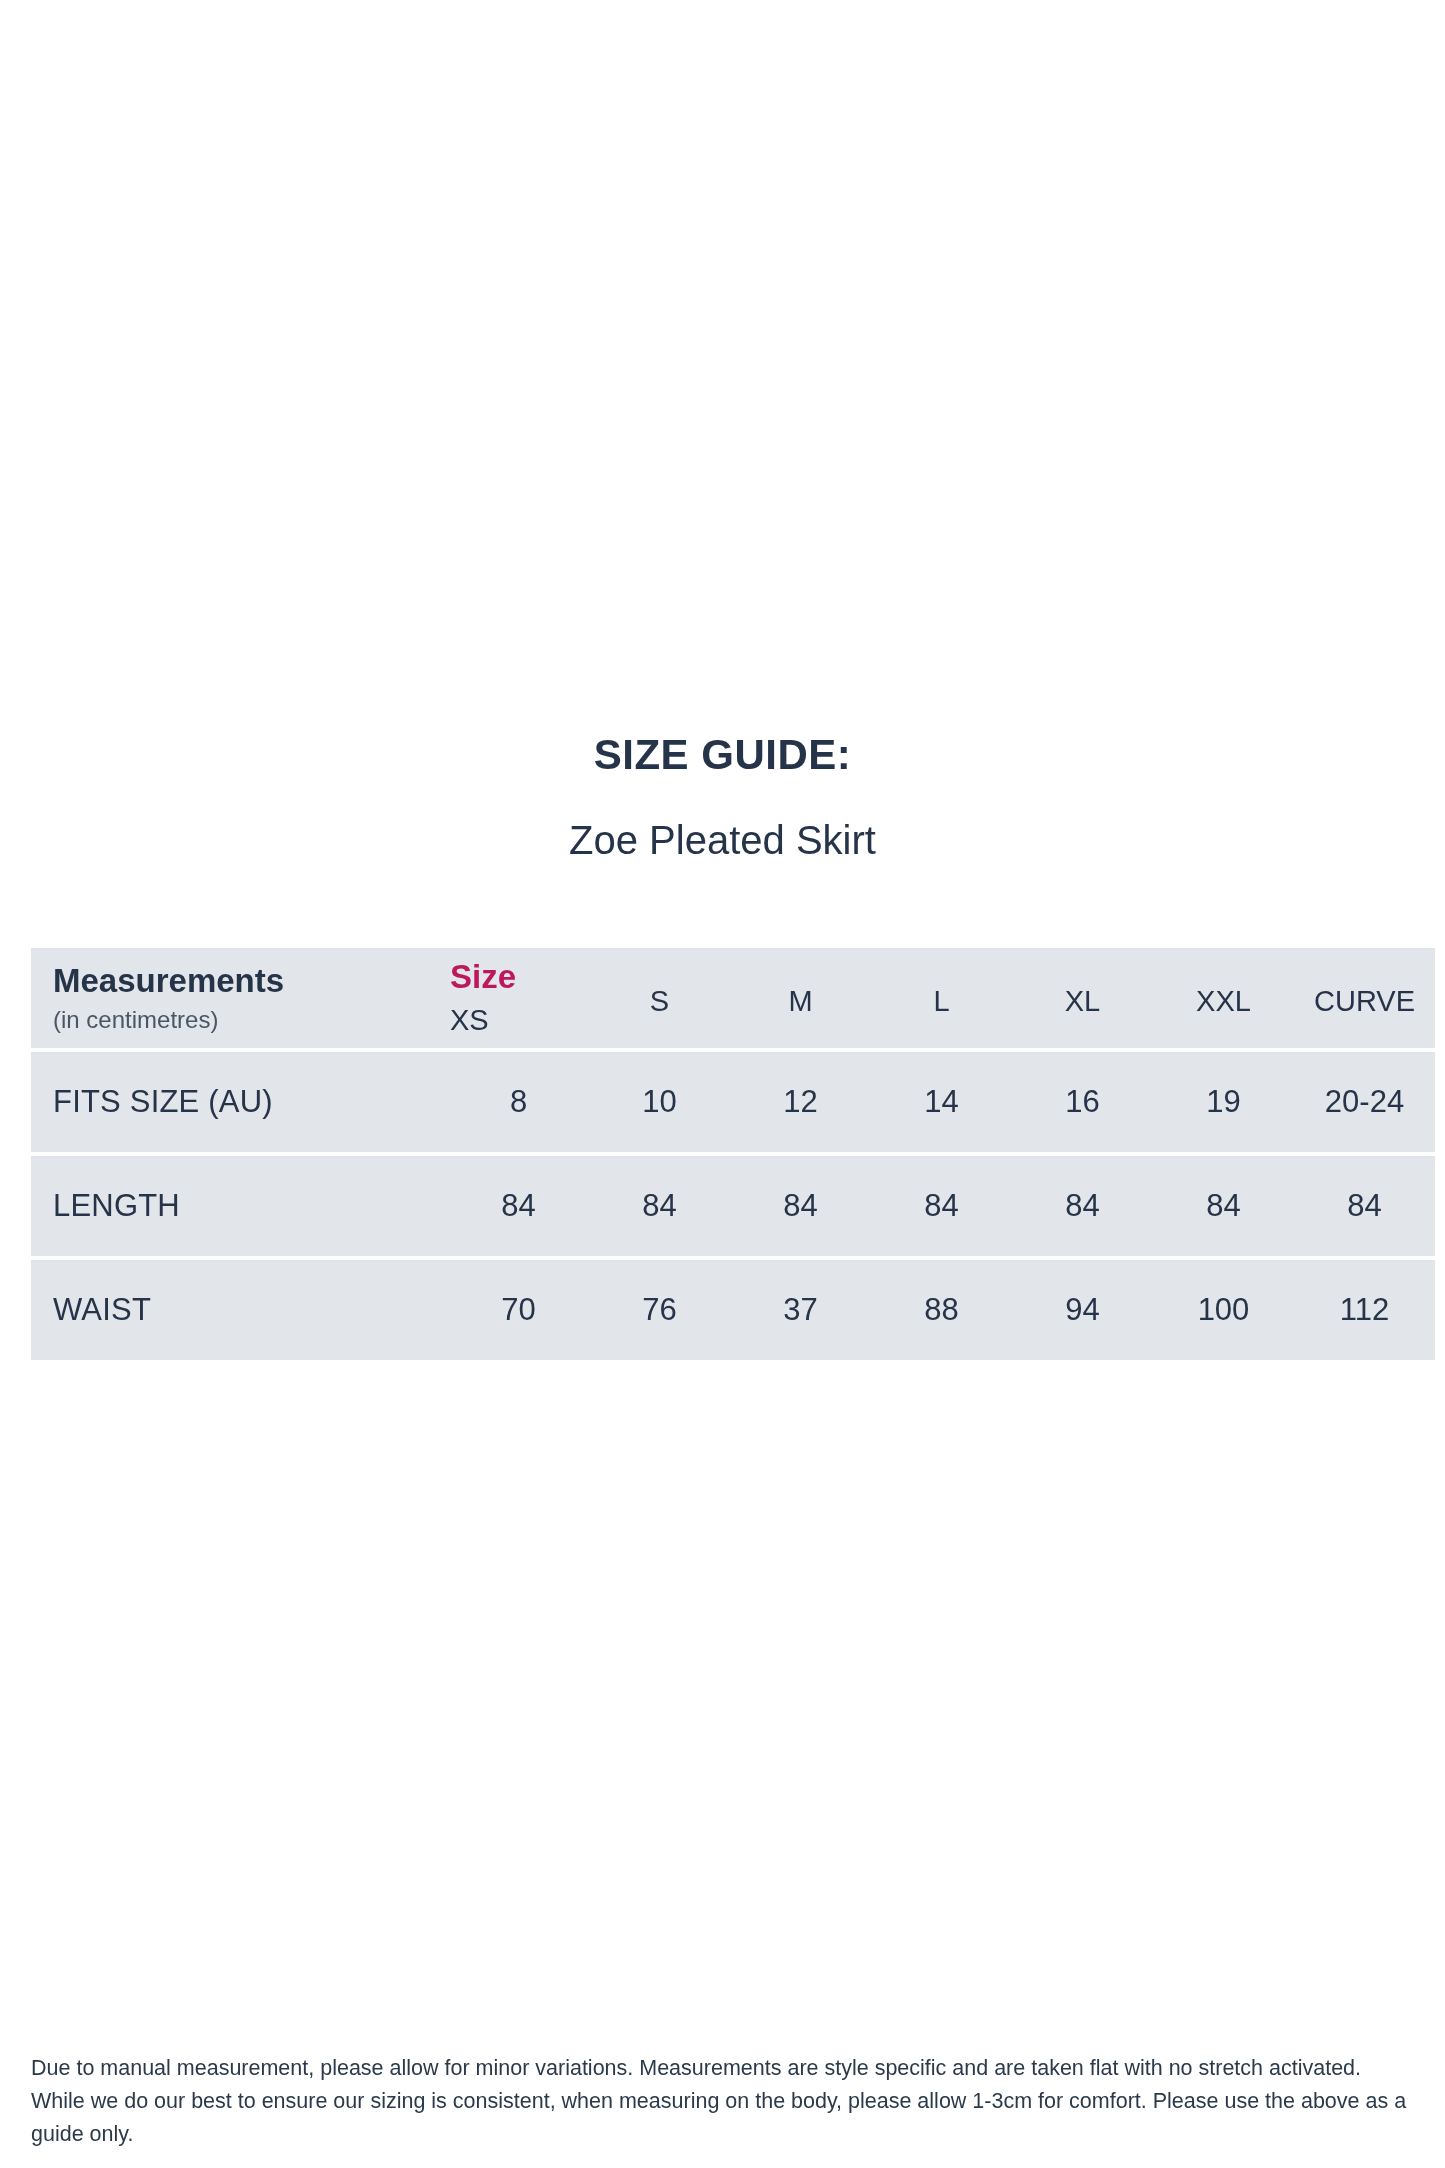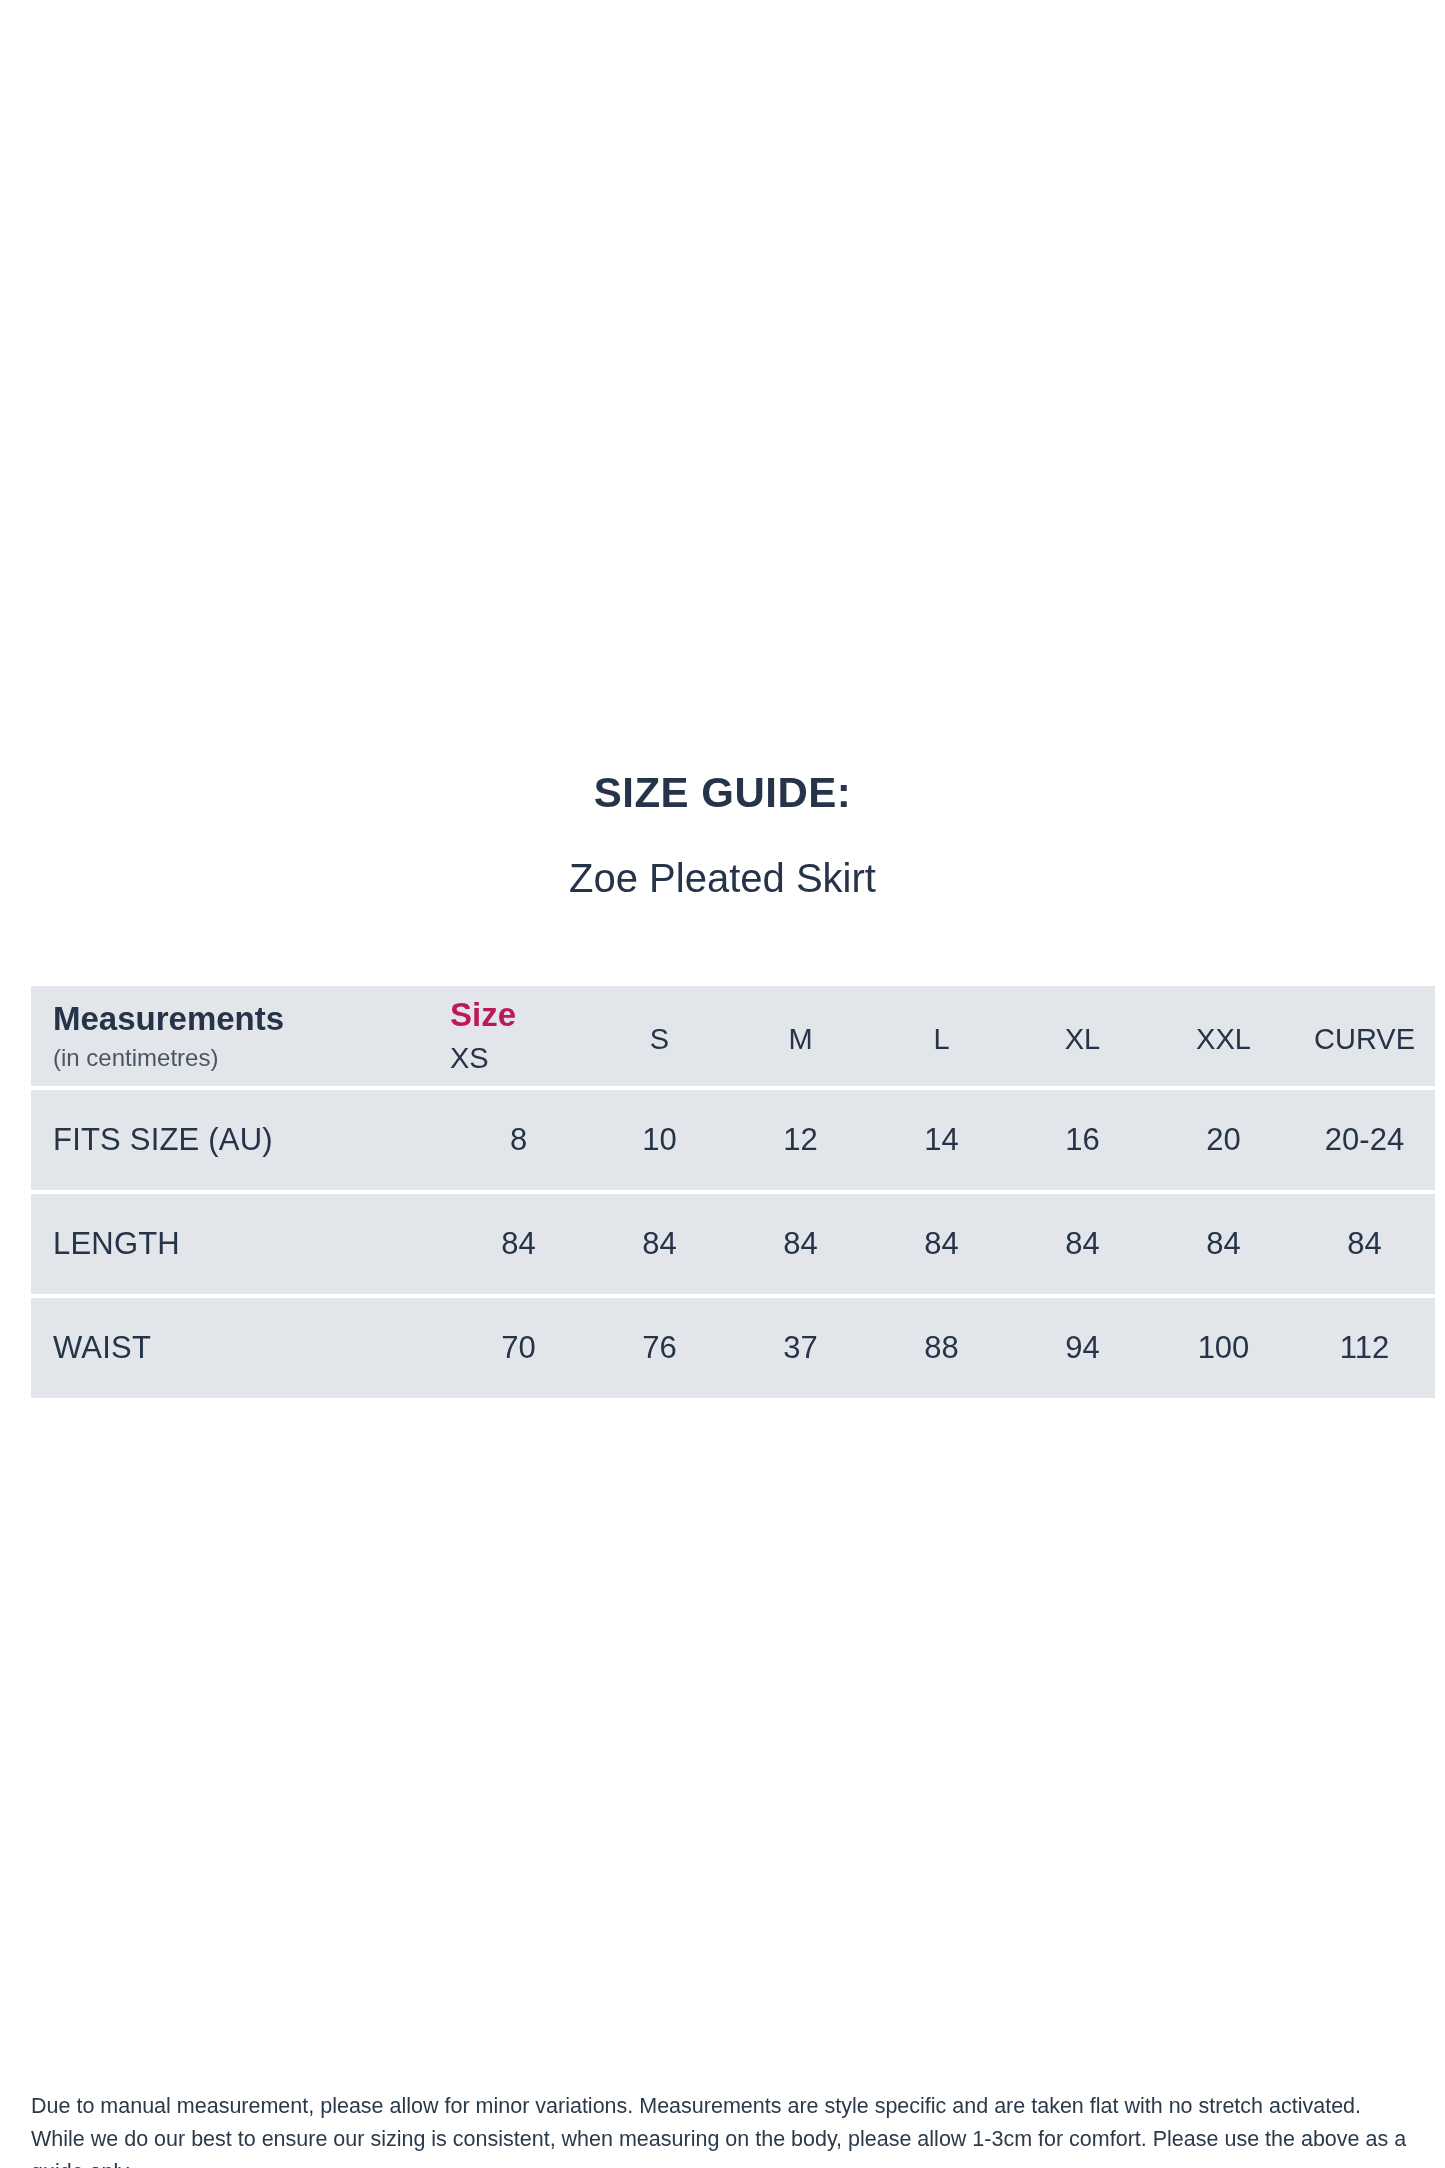--- a/index.html
+++ b/index.html
@@ -12,21 +12,20 @@
     height: 2168px;
     position: relative;
     font-family: "Liberation Sans", sans-serif;
     color: #2b3a4a;
     -webkit-font-smoothing: antialiased;
   }
 
   .page {
     position: absolute;
     inset: 0;
-    margin-top: 38px;
   }
 
   
   .title-block {
     position: absolute;
     top: 730px;
     left: 0;
     width: 1445px;
     text-align: center;
   }
@@ -184,21 +183,21 @@
         <td colspan="8"></td>
       </tr>
 
       <tr class="row-body">
         <td class="col-label row-label">FITS SIZE (AU)</td>
         <td class="col-size cell-val">8</td>
         <td class="col-size cell-val">10</td>
         <td class="col-size cell-val">12</td>
         <td class="col-size cell-val">14</td>
         <td class="col-size cell-val">16</td>
-        <td class="col-size cell-val">20</td>
+        <td class="col-size cell-val">19</td>
         <td class="col-size cell-val">20-24</td>
       </tr>
 
       <tr class="row-gap">
         <td colspan="8"></td>
       </tr>
 
       <tr class="row-body">
         <td class="col-label row-label">LENGTH</td>
         <td class="col-size cell-val">84</td>

